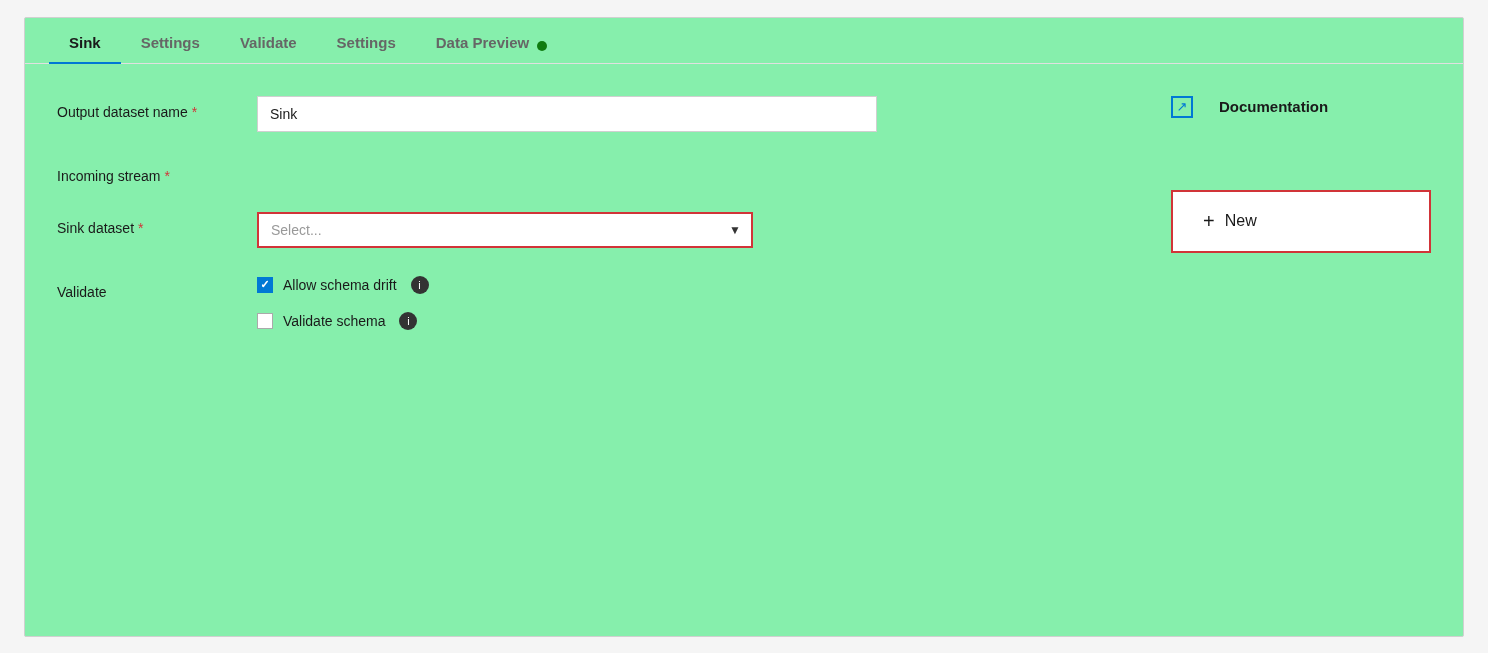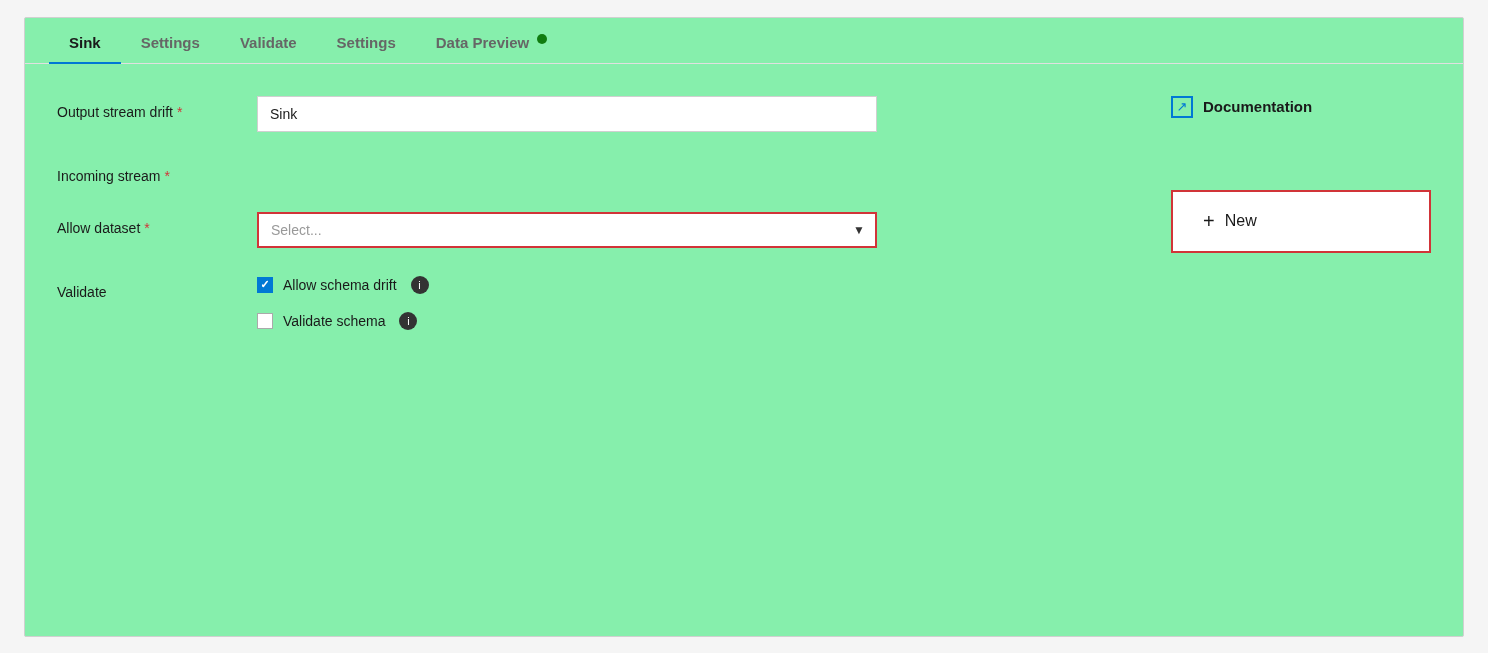--- a/index.html
+++ b/index.html
@@ -42,21 +42,21 @@
     .tab.active::after {
       content: '';
       position: absolute;
       bottom: -1px;
       left: 0; right: 0;
       height: 2px;
       background: #0078d4;
     }
     .tab-data-preview {
       display: flex;
-      align-items: flex-start;
+      align-items: flex-end;
       gap: 8px;
     }
     .green-dot {
       width: 10px;
       height: 10px;
       background: #107c10;
       border-radius: 50%;
       display: inline-block;
     }
     
@@ -100,21 +100,21 @@
     .incoming-link {
       color: #0078d4;
       font-size: 14px;
       text-decoration: none;
       cursor: pointer;
       padding-top: 8px;
       display: inline-block;
     }
     .select-wrapper {
       position: relative;
-      width: 620px;
+      width: 496px;
     }
     .select-dropdown {
       width: 100%;
       height: 36px;
       border: 2px solid #d13438;
       padding: 0 12px;
       font-size: 14px;
       color: #999;
       background: #fff;
       appearance: none;
@@ -184,21 +184,21 @@
     .right-panel {
       width: 260px;
       padding-top: 0;
       display: flex;
       flex-direction: column;
       gap: 24px;
     }
     .doc-link {
       display: flex;
       align-items: center;
-      gap: 10px;
+      gap: 26px;
       cursor: pointer;
     }
     .doc-icon {
       width: 22px;
       height: 22px;
       border: 2px solid #0078d4;
       color: #0078d4;
       display: inline-flex;
       align-items: center;
       justify-content: center;
@@ -248,36 +248,36 @@
       <span>Data Preview</span>
       <span class="green-dot"></span>
     </div>
   </div>
 
   <div class="content">
     <div class="form-area">
 
       <div class="form-row">
         <div class="form-label">
-          <span>Output stream drift</span><span class="required-star">*</span>
+          <span>Output dataset name</span><span class="required-star">*</span>
         </div>
         <div class="form-control">
           <input class="text-input" type="text" value="Sink" style="">
         </div>
       </div>
 
       <div class="form-row">
         <div class="form-label">
           <span>Incoming stream</span><span class="required-star">*</span>
         </div>
       </div>
 
       <div class="form-row">
         <div class="form-label">
-          <span>Allow dataset</span><span class="required-star">*</span>
+          <span>Sink dataset</span><span class="required-star">*</span>
         </div>
         <div class="form-control">
           <div class="select-wrapper">
             <select class="select-dropdown">
               <option value="">Select...</option>
             </select>
             <span class="dropdown-arrow">▼</span>
           </div>
         </div>
       </div>

